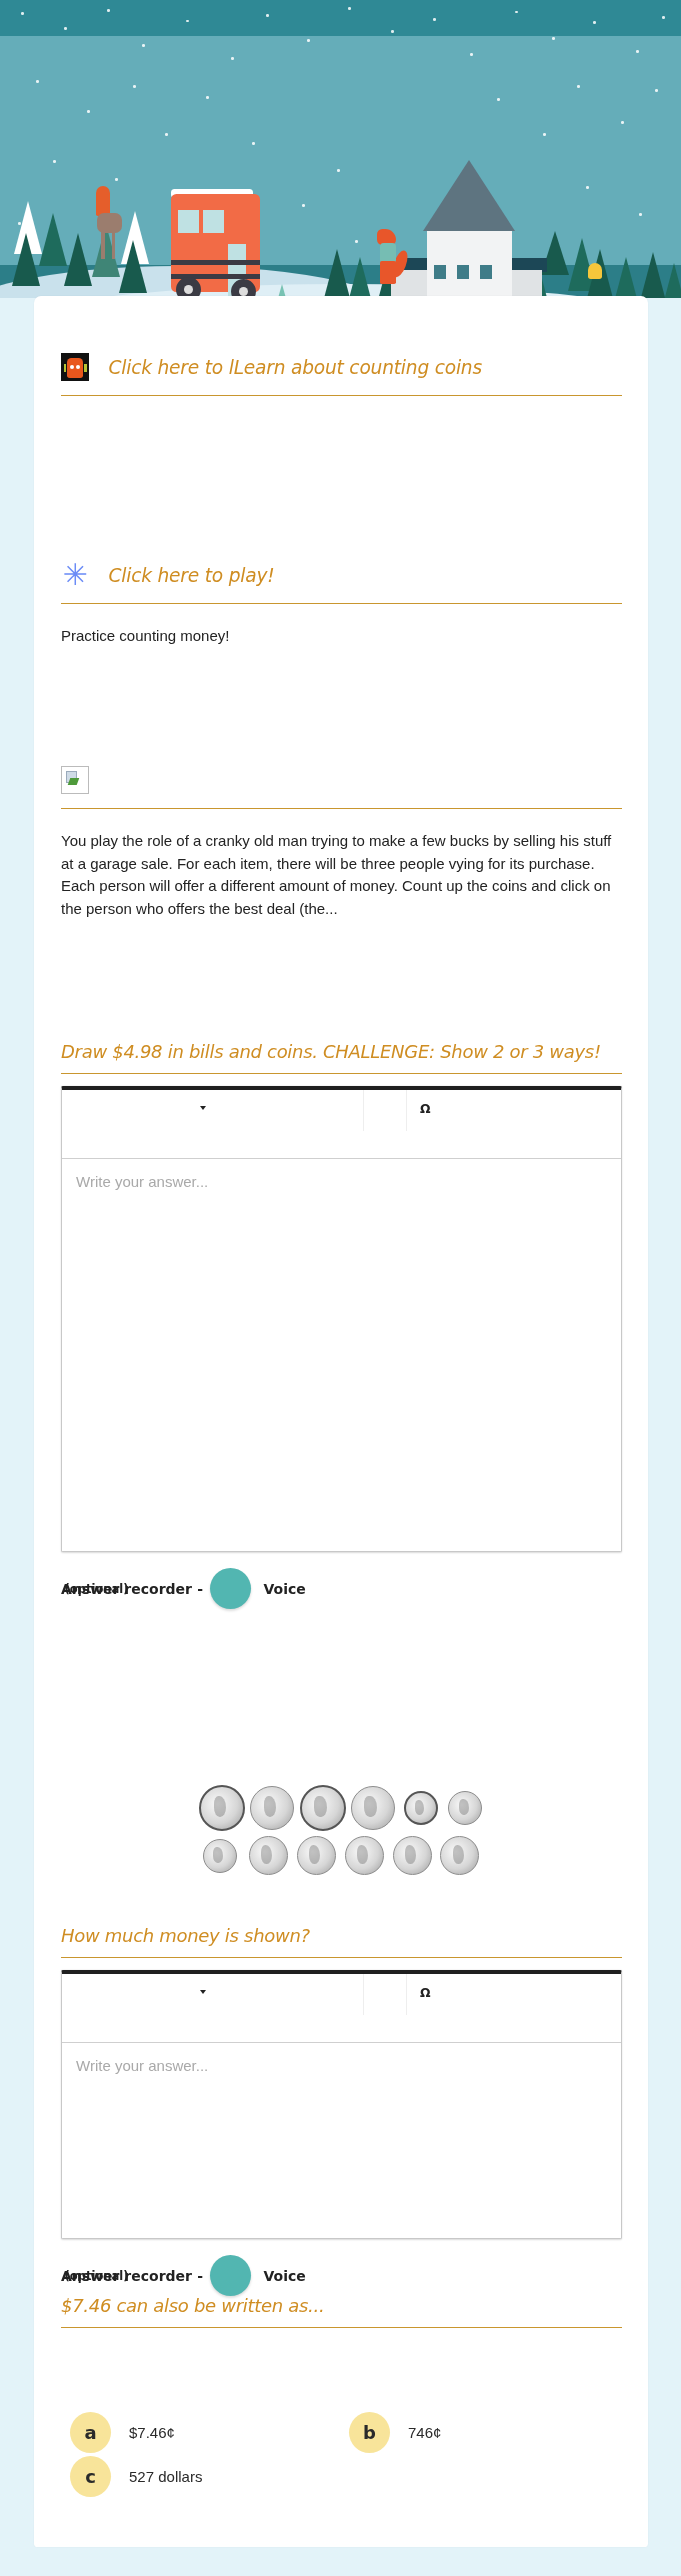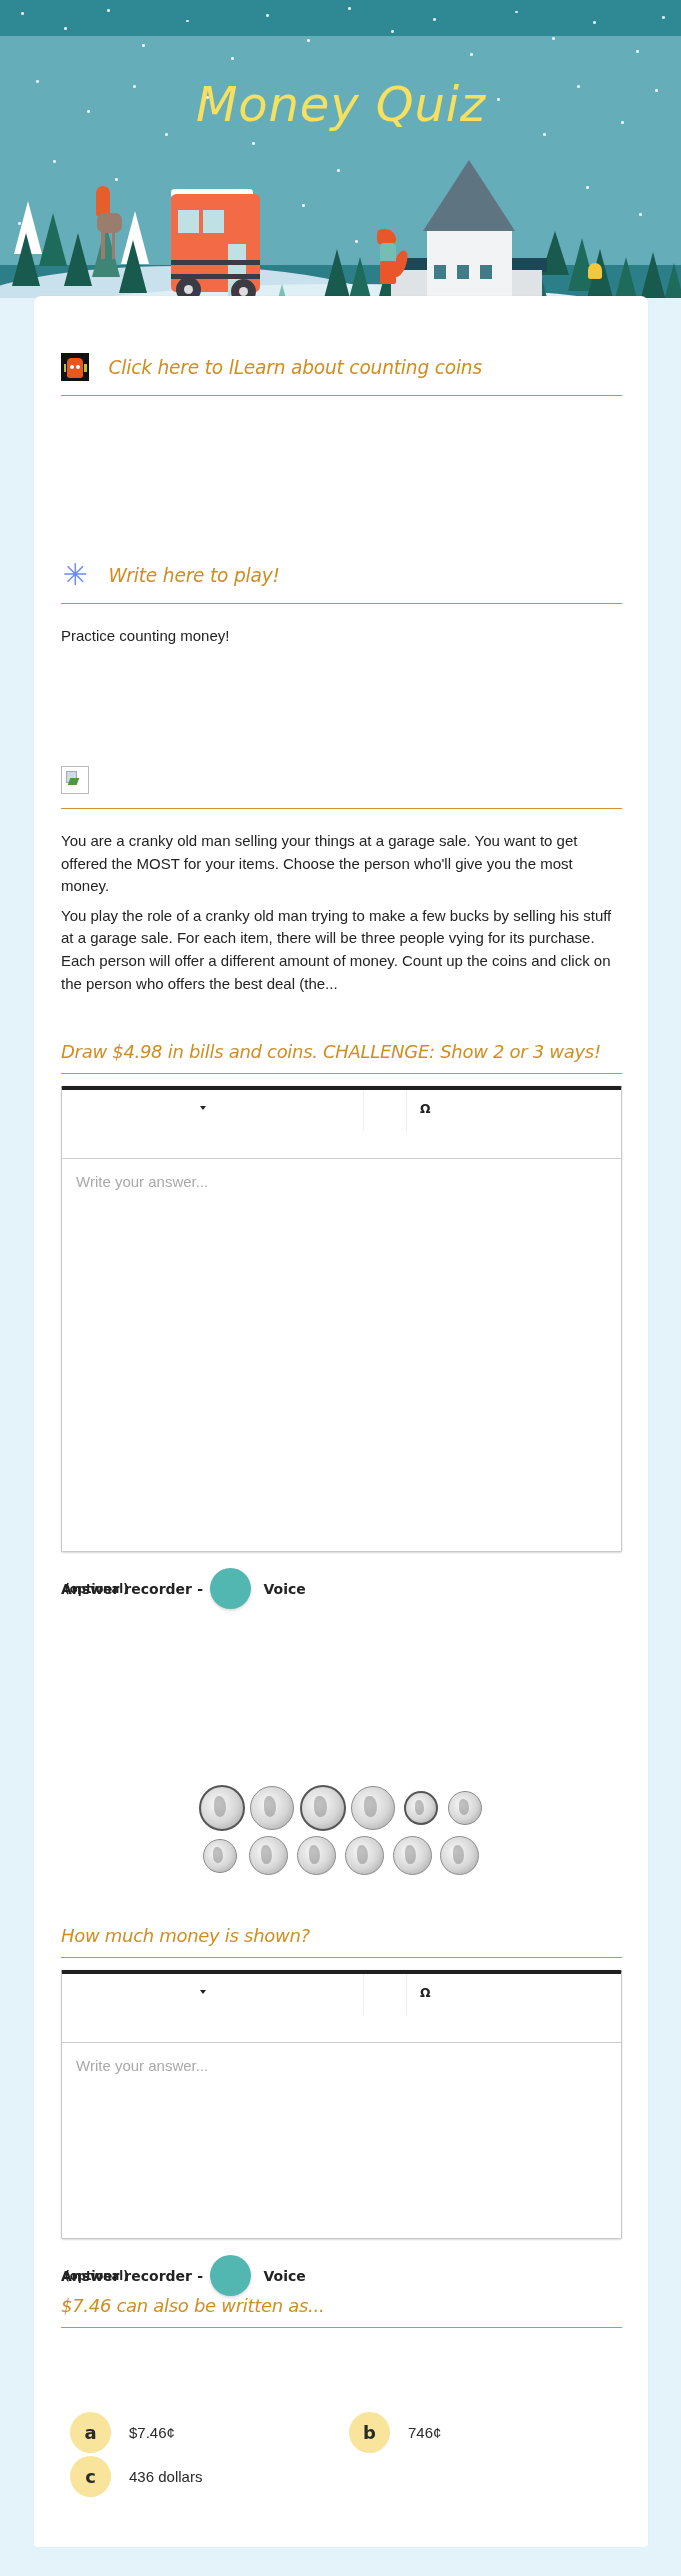--- a/index.html
+++ b/index.html
@@ -238,21 +238,20 @@
 
   <div class="fox">
     <div class="tail"></div>
     <div class="head"></div>
     <div class="torso"></div>
     <div class="legs"></div>
   </div>
 
   <div class="bell"></div>
 
-  <div class="banner-title">Money Quiz</div>
 </div>
 
 <div class="card">
 
   <div class="section" style="top:57px">
     <div class="sec-head">
       <div class="icon-box">
         <div class="robot-icon">
           <div class="face"></div>
           <div class="ear" style="left:2.7px"></div>
@@ -263,35 +262,34 @@
       </div>
       <span class="sec-title">Click here to lLearn about counting coins</span>
     </div>
   </div>
 
   <div class="section" style="top:265px">
     <div class="sec-head">
       <div class="icon-box">
         <span class="snowflake-icon">✳</span>
       </div>
-      <span class="sec-title">Write here to play!</span>
+      <span class="sec-title">Click here to play!</span>
     </div>
     <div class="body-text" style="margin-top:21px">
       <p>Practice counting money!</p>
     </div>
   </div>
 
   <div class="section" style="top:470px">
     <div class="sec-head">
       <div class="icon-box">
         <div class="broken-img-icon"></div>
       </div>
     </div>
     <div class="body-text" style="margin-top:21px">
-      <p>You are a cranky old man selling your things at a garage sale. You want to get offered the MOST for your items. Choose the person who'll give you the most money.</p>
       <p>You play the role of a cranky old man trying to make a few bucks by selling his stuff at a garage sale. For each item, there will be three people vying for its purchase. Each person will offer a different amount of money. Count up the coins and click on the person who offers the best deal (the...</p>
     </div>
   </div>
 
   <div class="section" style="top:742px">
     <div class="q-title">
       <span class="line">Draw $4.98 in bills and coins. CHALLENGE: Show 2 or 3 ways!</span>
     </div>
     <div class="editor" style="margin-top:12.4px">
       <div class="toolbar">
@@ -359,17 +357,17 @@
     <div class="opt" style="left:9px;top:0">
       <div class="badge">a</div>
       <span class="otext">$7.46¢</span>
     </div>
     <div class="opt" style="left:288px;top:0">
       <div class="badge">b</div>
       <span class="otext">746¢</span>
     </div>
     <div class="opt" style="left:9px;top:44px">
       <div class="badge">c</div>
-      <span class="otext">436 dollars</span>
+      <span class="otext">527 dollars</span>
     </div>
   </div>
 </div>
 
 
 </body></html>

